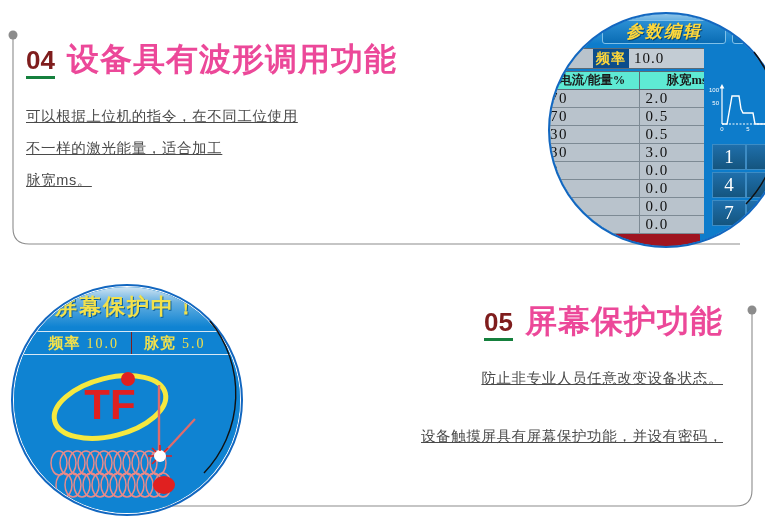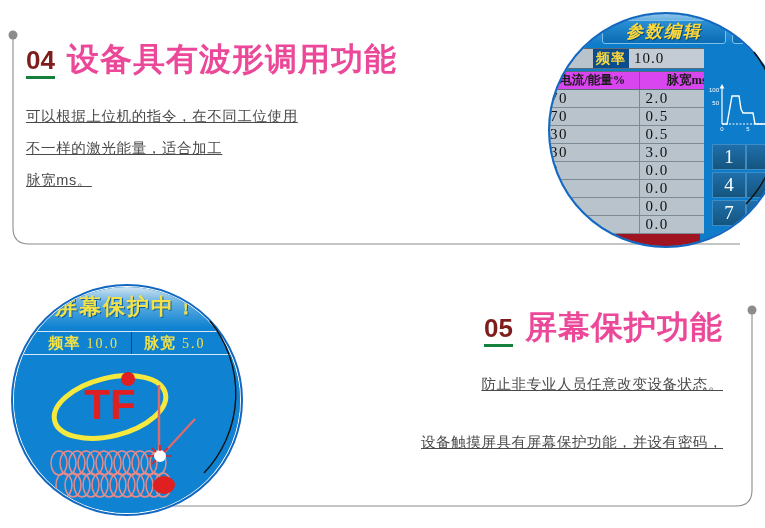--- a/index.html
+++ b/index.html
@@ -37,21 +37,20 @@
   .text-block-left {
     position: absolute;
     left: 26px; top: 42px;
     width: 440px;
   }
   .text-block-right {
     position: absolute;
     right: 42px; top: 40px;
     width: 450px;
     text-align: right;
-    margin-top: 6px;
   }
 
   .headline {
     white-space: nowrap;
     display: flex;
     align-items: flex-end;
     gap: 12px;
     margin-bottom: 22px;
   }
   .text-block-right .headline {
@@ -159,21 +158,21 @@
     padding-left: 5px;
     letter-spacing: 1px;
   }
   .pe-table {
     position: absolute;
     left: -6px; top: 57px;
     width: 190px;
     border-collapse: collapse;
   }
   .pe-table th {
-    background: #d946ef;
+    background: #5eead4;
     color: #1a1a1a;
     font-size: 12.5px;
     font-weight: bold;
     height: 18px;
     border: 1px solid #5b6a75;
     letter-spacing: 0px;
     padding: 0 2px;
   }
   .pe-table td {
     background: #b9c3cc;

